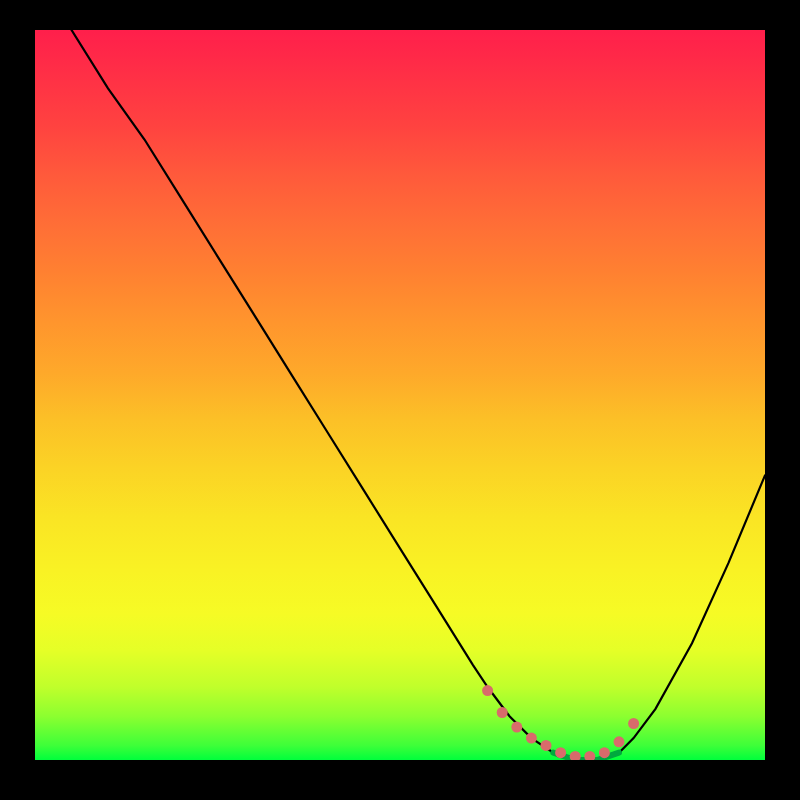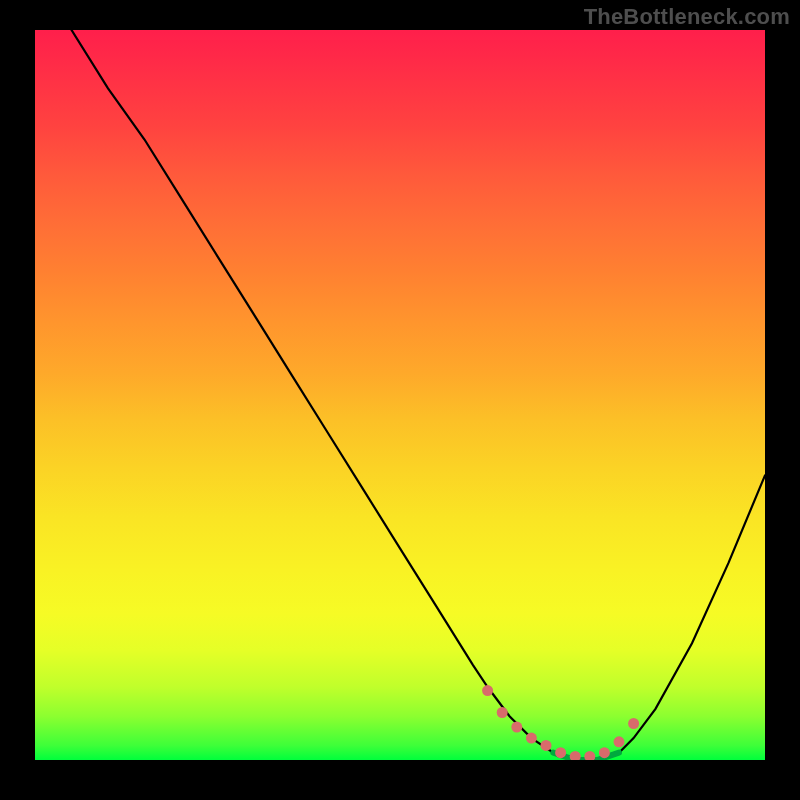--- a/index.html
+++ b/index.html
@@ -78,21 +78,20 @@
   .data-dot {
     fill: #d86b6b;
     stroke: none;
   }
 </style>
 </head>
 <body>
 
 <div class="frame">
 
-  <div class="watermark">TheBottleneck.com</div>
 
   <div class="plot-area">
 
     <svg class="svg-overlay" viewBox="0 0 730 730" preserveAspectRatio="none">
 
       <path id="curve-path" class="curve-black" d="M36.5 0.0 L73.0 58.4 L109.5 109.5 L146.0 167.9 L182.5 226.3 L219.0 284.7 L255.5 343.1 L292.0 401.5 L328.5 459.9 L365.0 518.3 L401.5 576.7 L438.0 635.1 L452.6 657.0 L474.5 686.2 L496.4 708.1 L518.3 722.7 L540.2 730.0 L562.1 730.0 L584.0 722.7 L598.6 708.1 L620.5 678.9 L657.0 613.2 L693.5 532.9 L730.0 445.3"></path>
 
       <path id="flat-path" class="flat-green" d="M518.3 722.7 L540.2 730.0 L562.1 730.0 L584.0 722.7"></path>
 
       <g id="dots-group">

